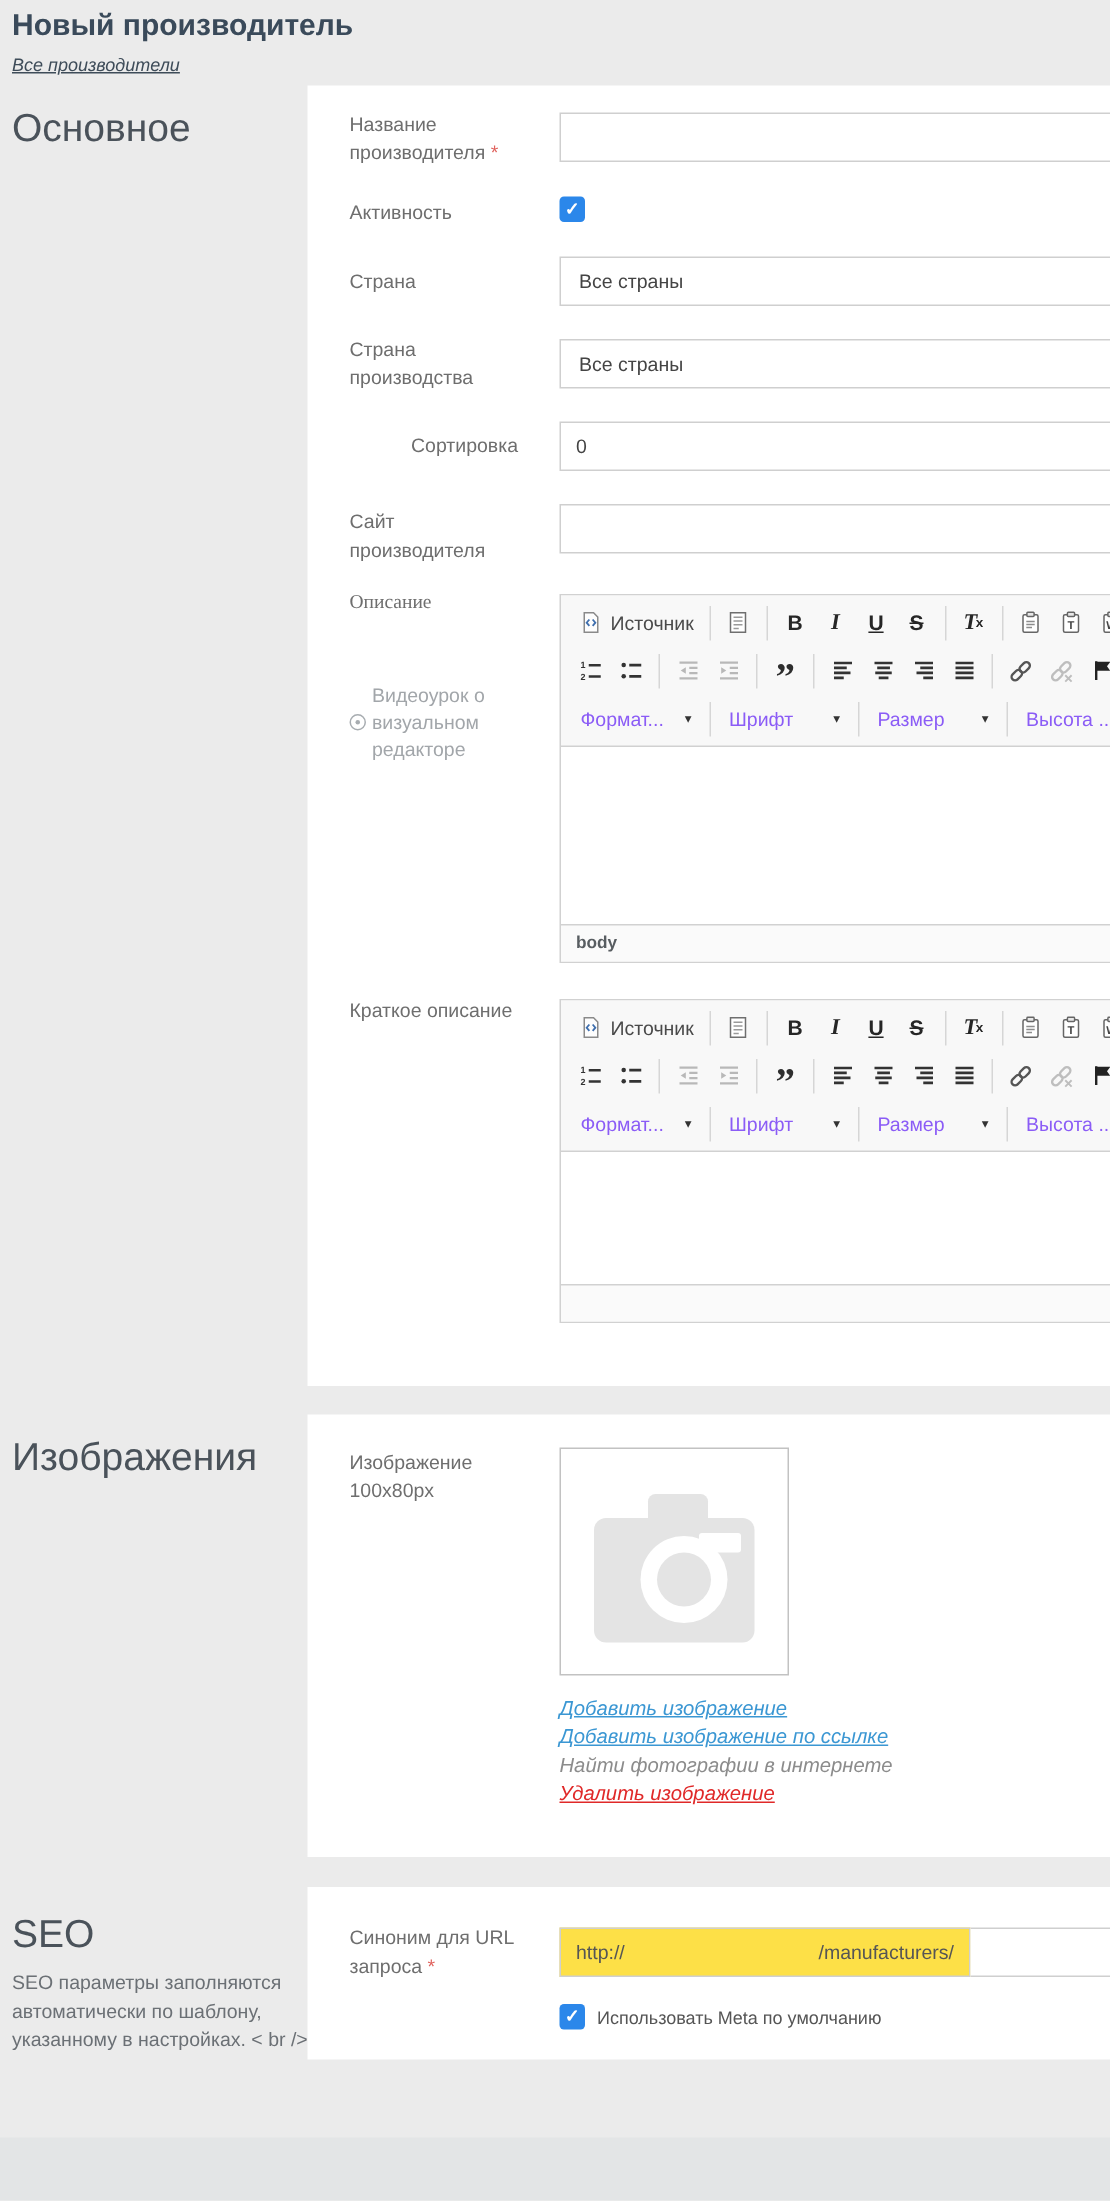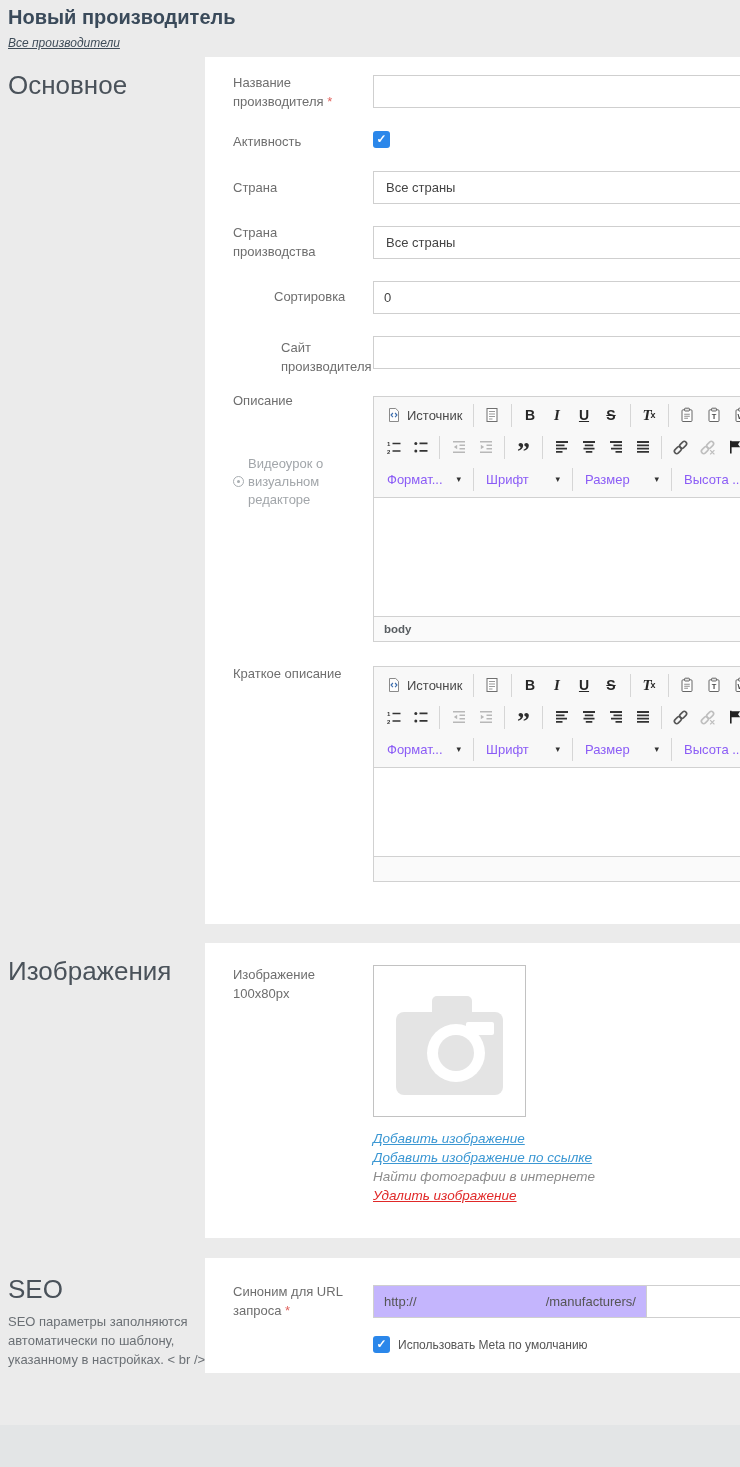--- a/index.html
+++ b/index.html
@@ -82,21 +82,21 @@
   .cam-lens-in { position:absolute; left:11px; top:11px; width:36px; height:36px; background:#e4e4e4; border-radius:50%; }
   .img-links { left:168px; top:186px; font-size:13.5px; font-style:italic; line-height:19px; }
   .img-links a { display:block; cursor:pointer; }
   .lnk-blue { color:#3b97d3; text-decoration:underline; }
   .lnk-gray { color:#8c8c8c; text-decoration:none; }
   .lnk-red  { color:#e02929; text-decoration:underline; }
 
   
   .url-label { left:28px; top:24px; width:125px; font-size:13px; color:#6e6e6e; line-height:19px; }
   .url-row { left:168px; top:27px; display:flex; }
-  .url-prefix { width:274px; height:33px; background:#c4b5fd; border:1px solid #cfcfcf; display:flex;
+  .url-prefix { width:274px; height:33px; background:#fde047; border:1px solid #cfcfcf; display:flex;
                 justify-content:space-between; align-items:center; padding:0 10px; font-size:13px; color:#555; }
   .url-input { width:220px; height:33px; border:1px solid #cfcfcf; border-left:none; background:#fff;
                font-family:"Liberation Sans",sans-serif; font-size:13px; padding:0 8px; outline:none; }
   .meta-row { left:168px; top:78px; display:flex; align-items:center; }
   .meta-row .lbl { font-size:12px; color:#555; margin-left:8px; }
 
   .footer-strip { left:0; top:1425px; width:740px; height:42px; background:#e3e5e6; }
 </style>
 </head>
 <body>
@@ -122,24 +122,24 @@
 
   <div class="abs f-label" style="top:121px;">Страна</div>
   <div class="abs sel" style="top:114px;">Все страны</div>
 
   <div class="abs f-label" style="top:166px;">Страна производства</div>
   <div class="abs sel" style="top:169px;">Все страны</div>
 
   <div class="abs f-label" style="top:230px;margin-left:41px;">Сортировка</div>
   <input class="abs t-input" style="top: 224px;" type="text" value="0">
 
-  <div class="abs f-label" style="top:281px;margin-left:48px;">Сайт производителя</div>
+  <div class="abs f-label" style="top:281px;">Сайт производителя</div>
   <input class="abs t-input" style="top: 279px;" type="text">
 
-  <div class="abs f-label" style="top:334px;">Описание</div>
+  <div class="abs f-label" style="top:334px;font-family:Liberation Serif, serif;">Описание</div>
 
   <div class="abs video-note">
     <span class="vn-ic"></span>
     <span>Видеоурок о визуальном редакторе</span>
   </div>
 
   <div class="abs editor" id="editor-description" style="top:339px;">
     <div class="tb">
         <div class="tb-row">
           <span class="tb-btn labeled">

